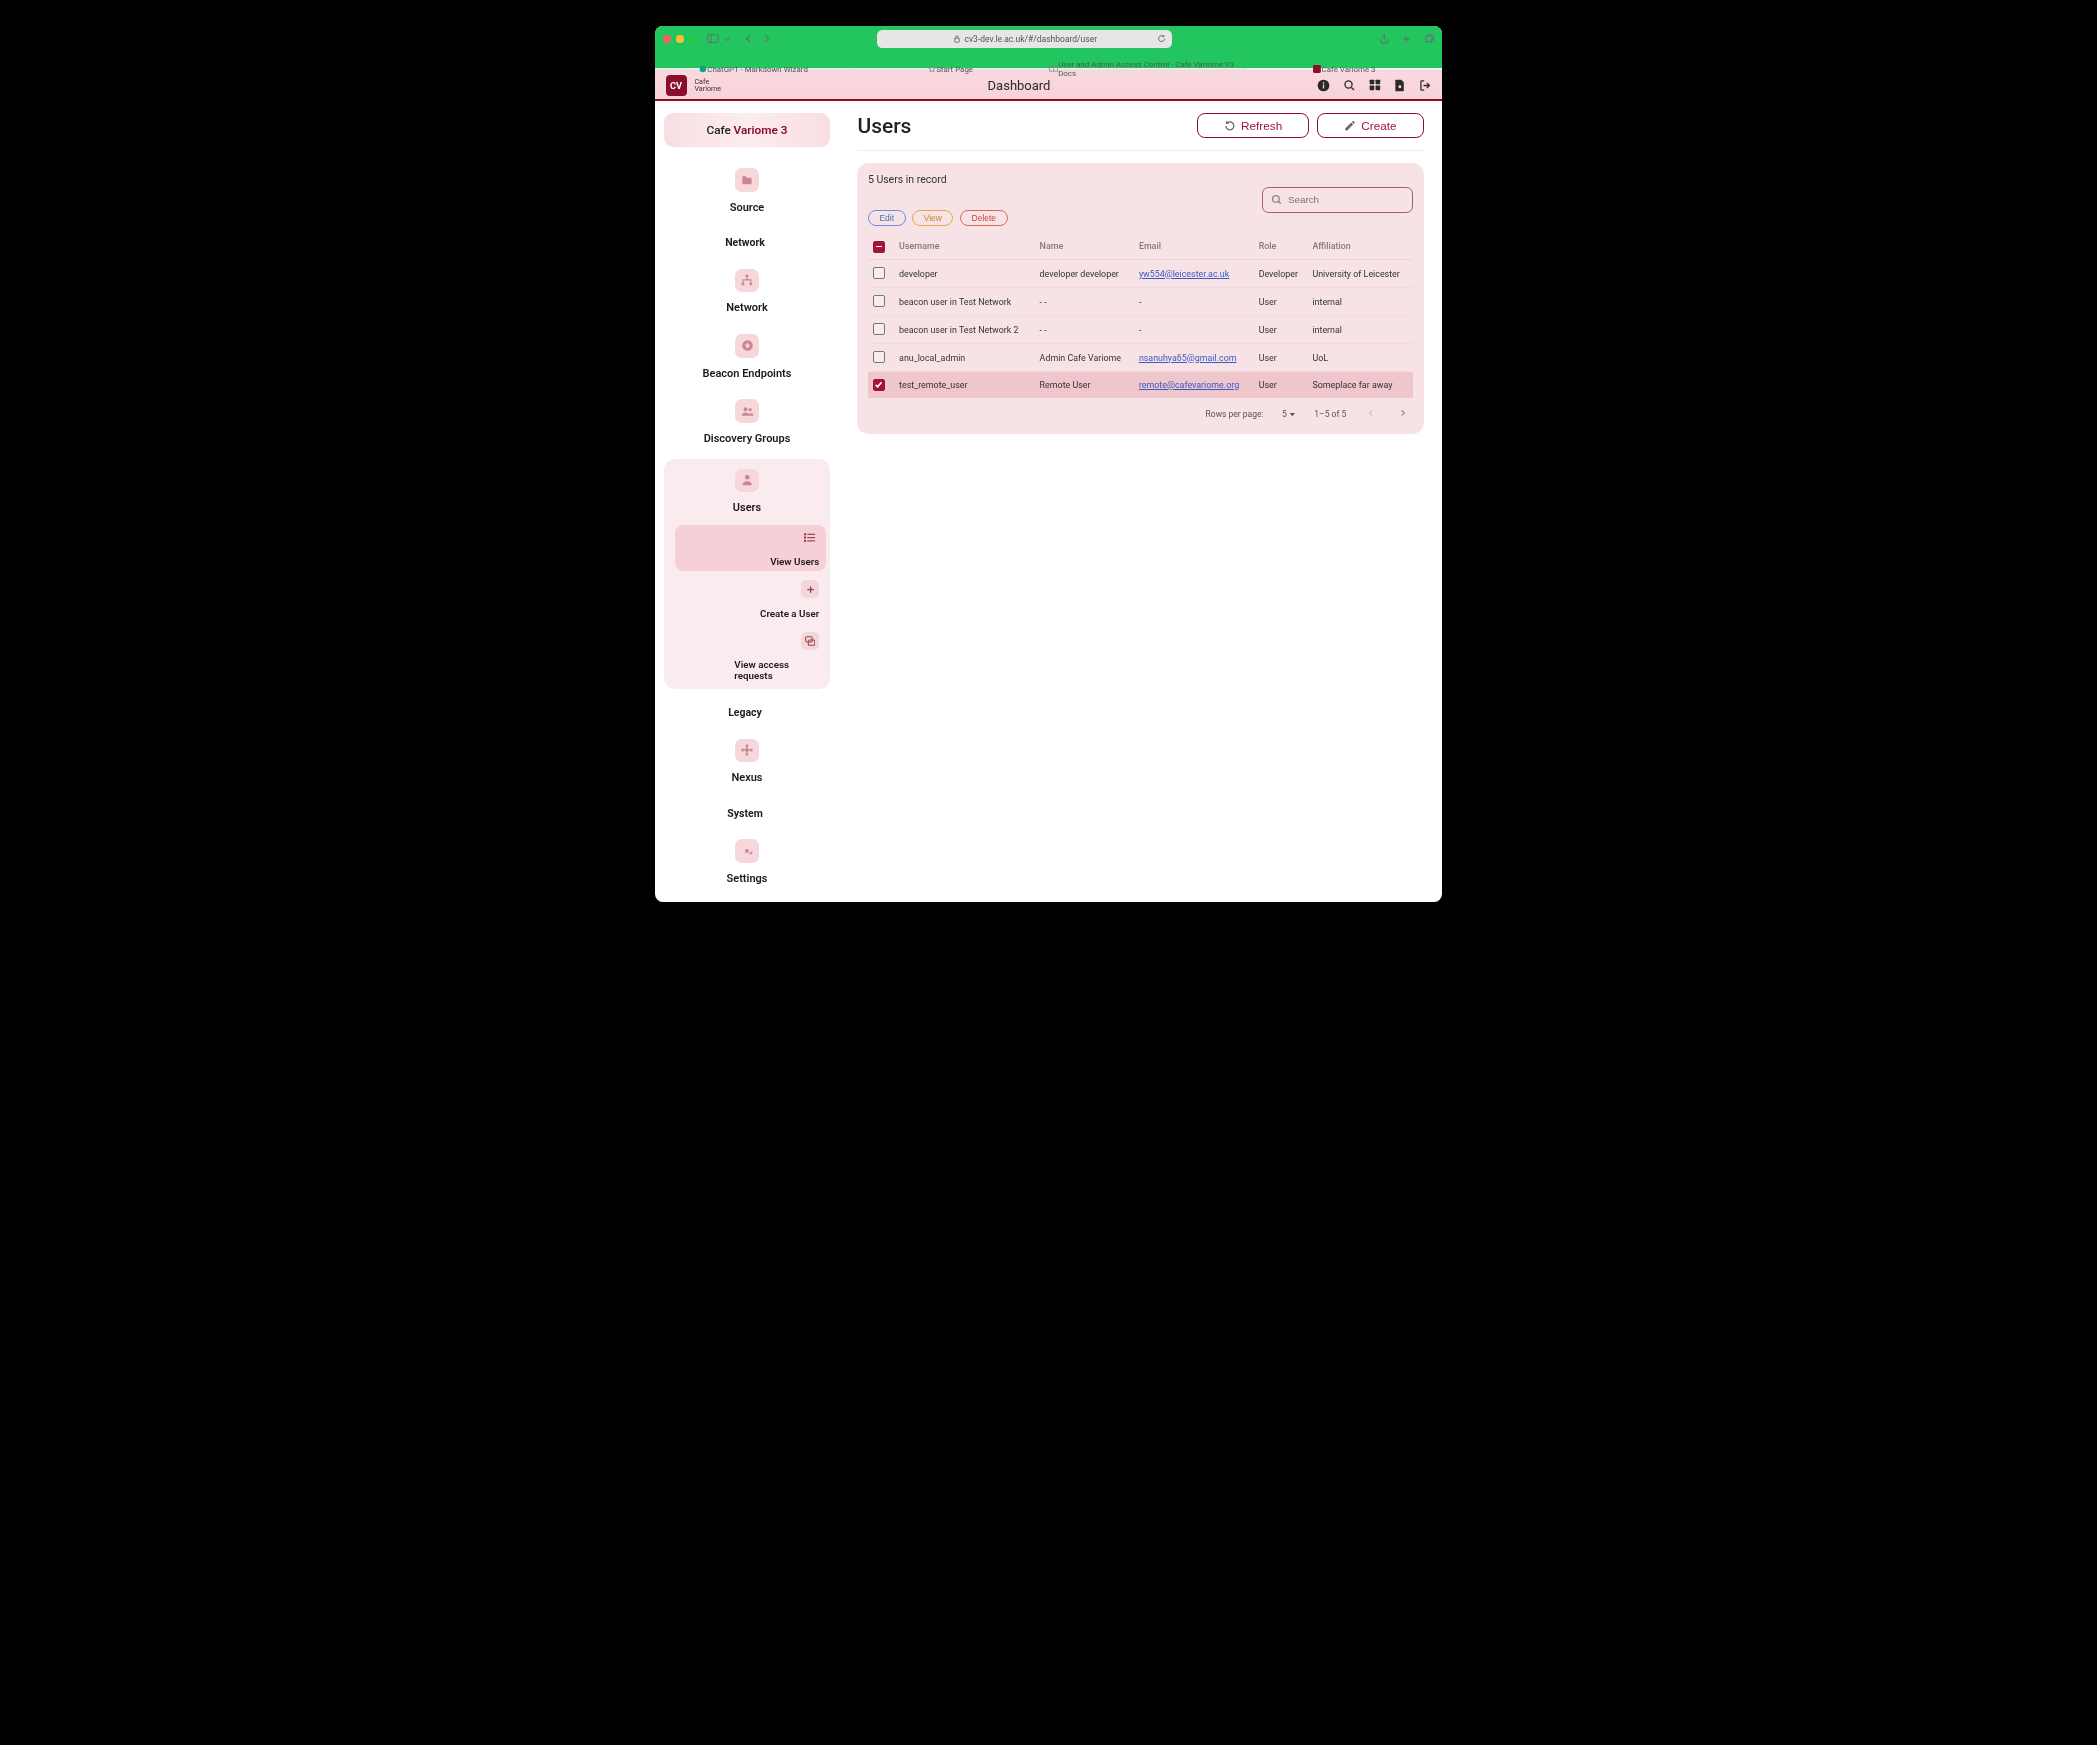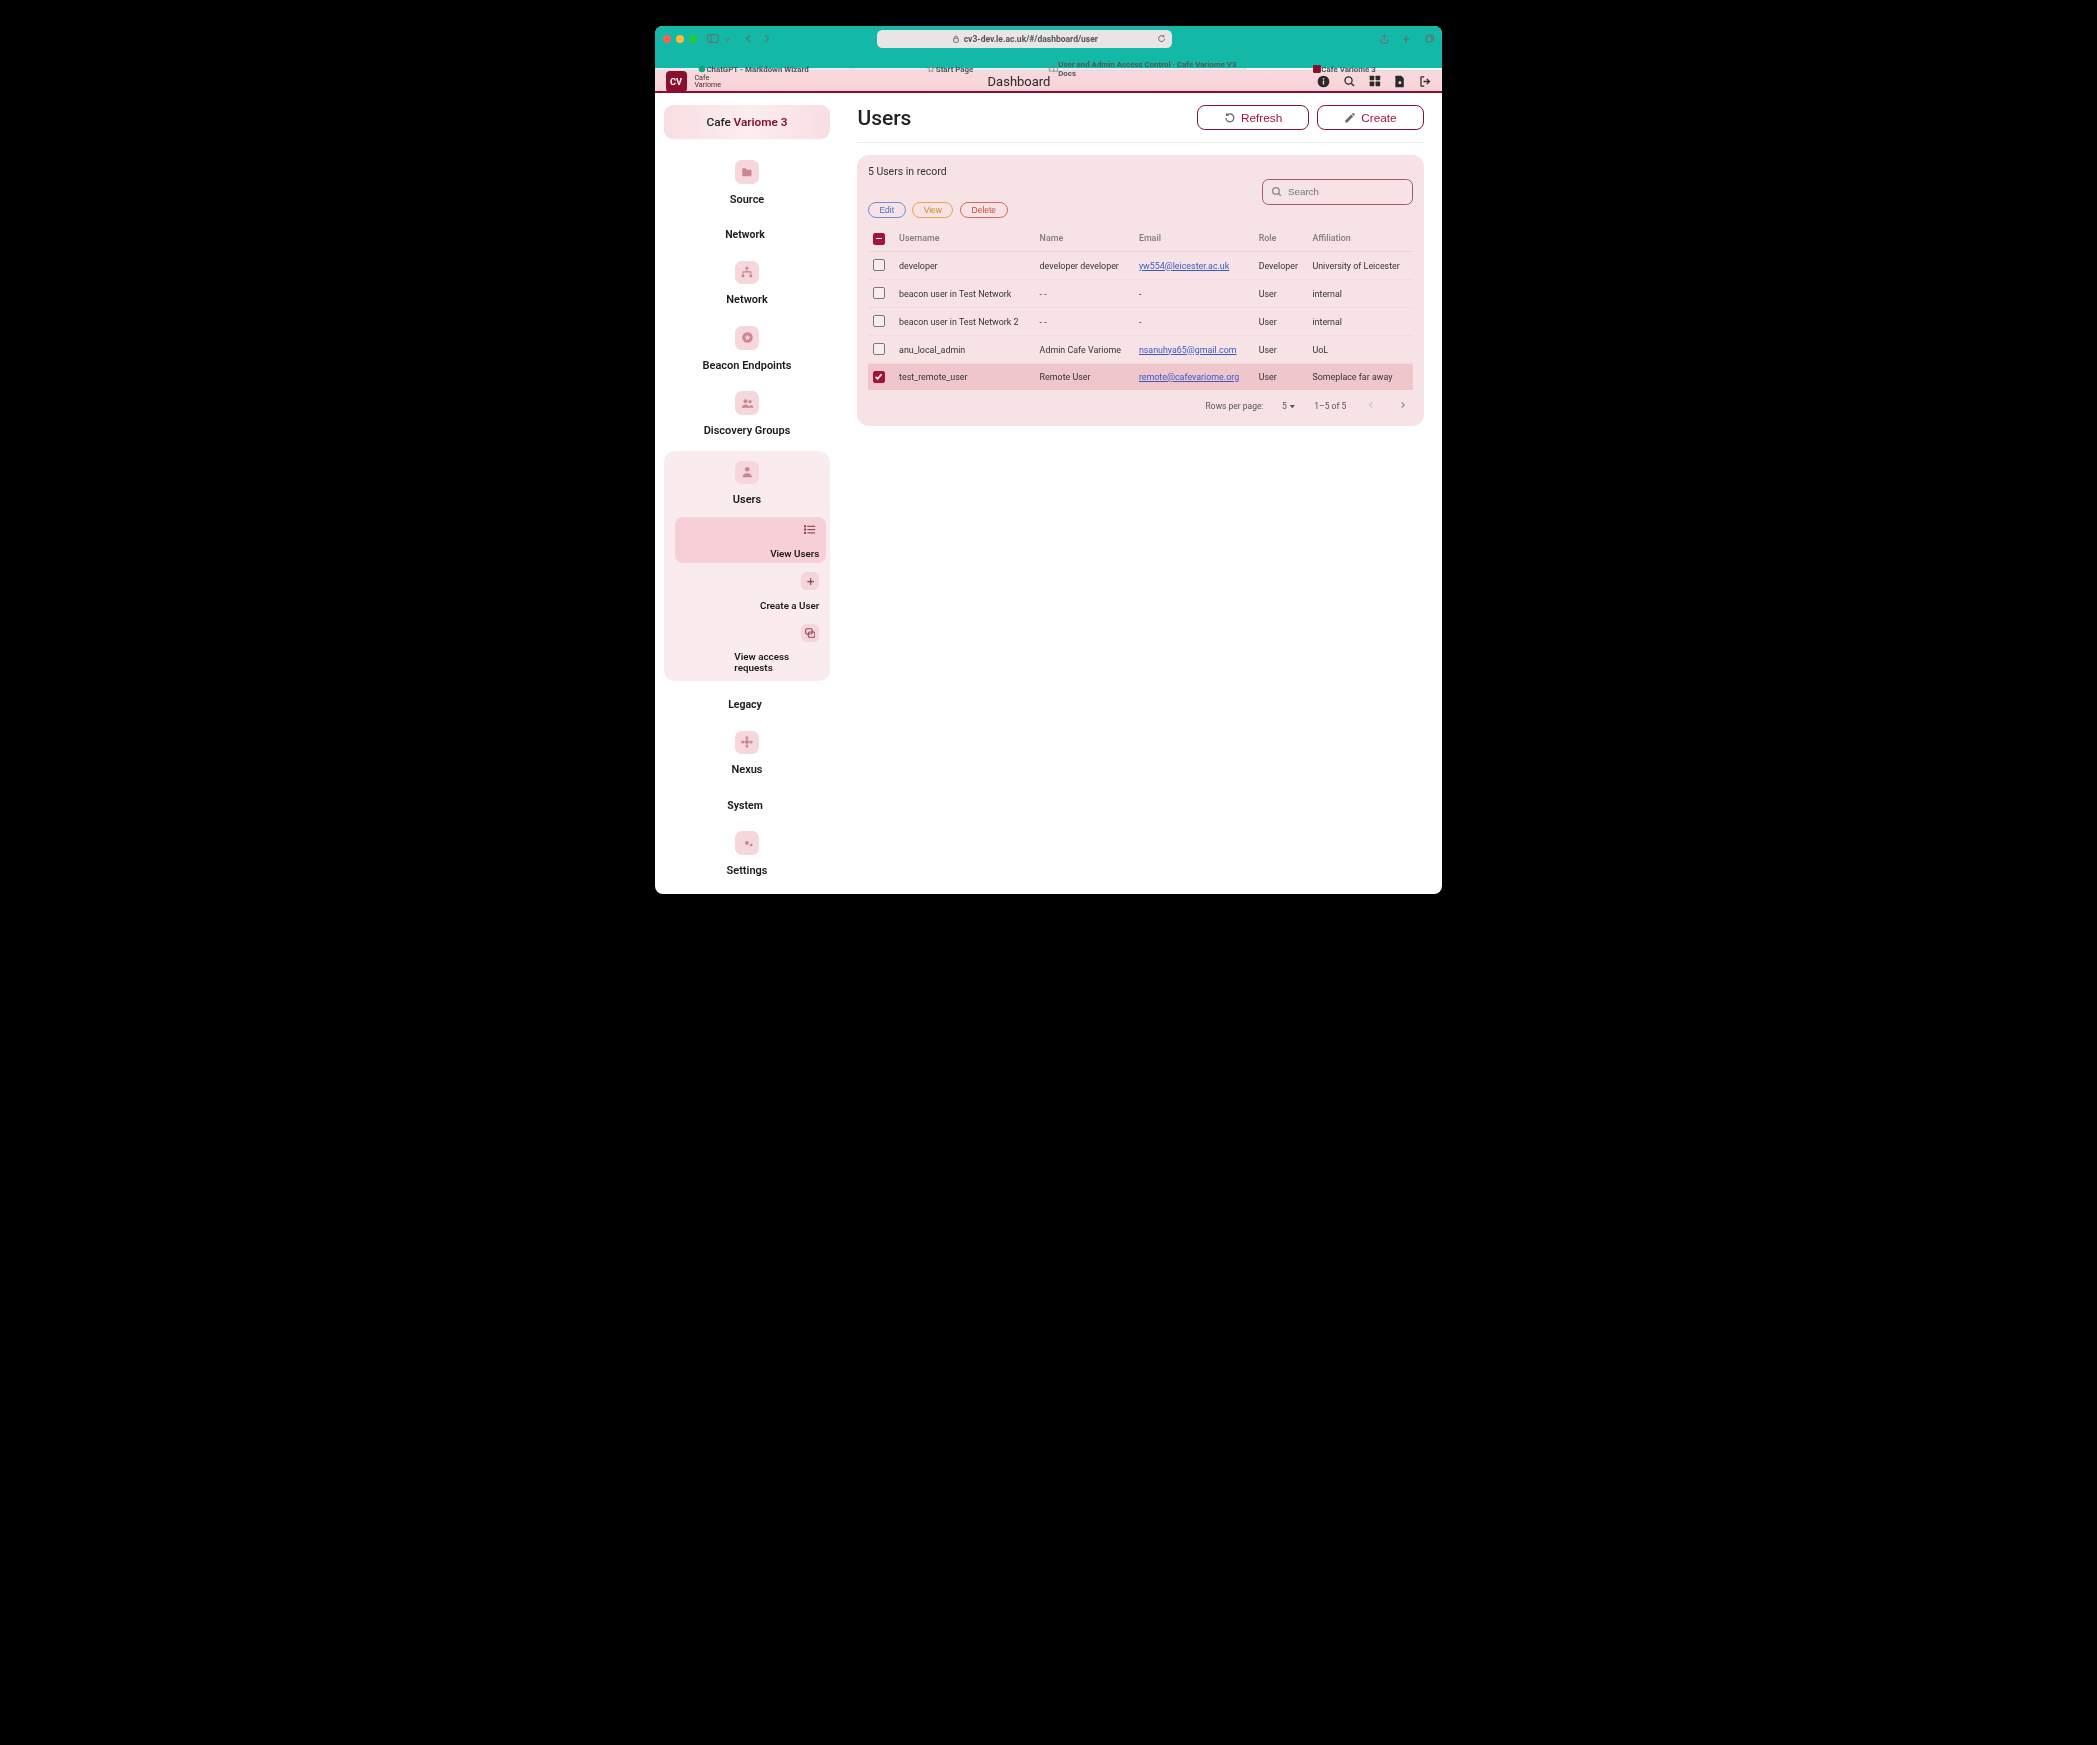--- a/index.html
+++ b/index.html
@@ -14,23 +14,22 @@
   }
   .window {
     width: 787px;
     background: #fff;
     border-radius: 7.9px;
     overflow: hidden;
     box-shadow: 0 13px 39px rgba(0,0,0,0.5);
   }
   
   .chrome {
-    background: #14b8a6;
+    background: #22c55e;
     border-bottom: 0.7px solid #ddd;
-    font-weight: bold;
   }
   .chrome-row1 {
     display: flex;
     align-items: center;
     height: 26px;
     padding: 0 7.9px;
     gap: 5.2px;
   }
   .traffic { display: flex; gap: 5.2px; margin-right: 5.2px; }
   .dot { width: 7.9px; height: 7.9px; border-radius: 50%; }
@@ -71,21 +70,21 @@
     border-right: 0.7px solid #ddd;
     background: #ecebeb;
     cursor: default;
     margin-top: 16px;
   }
   .tab.active { background: #f7f6f6; }
   .tab:last-child { border-right: none; justify-content: center; }
   .tab-ic { width: 9.2px; height: 9.2px; display: inline-flex; align-items: center; justify-content: center; }
   
   .app-header {
-    height: 22px;
+    height: 30px;
     background: linear-gradient(#f9d9de, #f7d3d9);
     border-bottom: 2px solid #8a0f2f;
     display: flex;
     align-items: center;
     padding: 0 10.5px;
     gap: 7.9px;
     color: #3a1e24;
   }
   .logo {
     width: 21px; height: 21px; border-radius: 3.9px;

